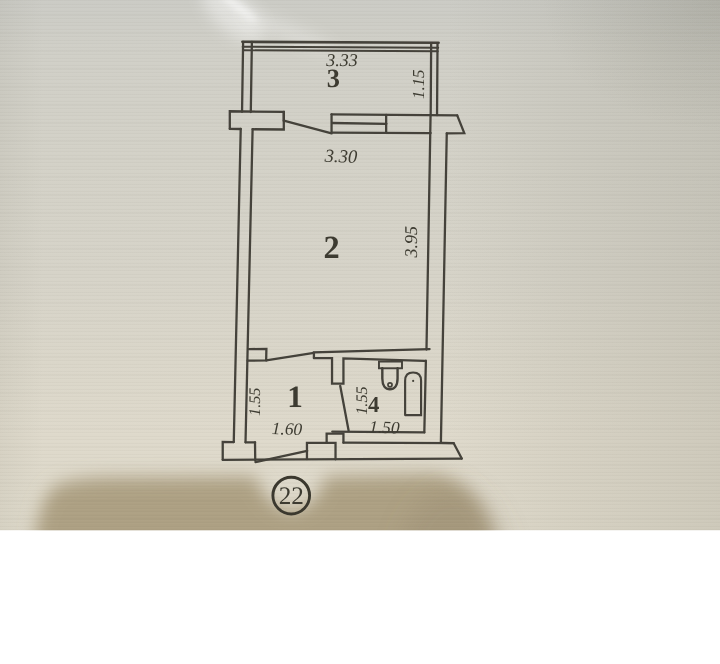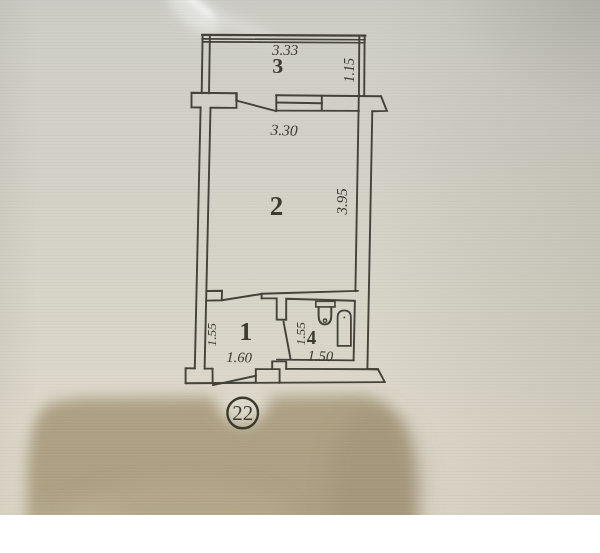--- a/index.html
+++ b/index.html
@@ -1,16 +1,16 @@
 <!DOCTYPE html>
 <html><head>
 <meta charset="utf-8">
 <style>
   html,body{margin:0;padding:0;}
-  .page{position:relative;width:600px;height:515px;overflow:hidden;
+  .page{position:relative;width:600px;height:442px;overflow:hidden;
     font-family:"Liberation Serif", serif;
     background:
       linear-gradient(90deg, rgba(120,118,104,0.08) 0%, rgba(120,118,104,0) 6%, rgba(120,118,104,0) 62%, rgba(120,118,104,0.08) 78%, rgba(120,118,104,0.16) 100%),
       linear-gradient(180deg, #cbcbc5 0%, #d0cfc7 10%, #d3d1c7 30%, #d6d3c8 52%, #dad6c9 68%, #ded9cb 82%, #ded9ca 100%);
   }
   .tex{position:absolute;left:0;top:0;width:600px;height:553px;
     background:repeating-linear-gradient(180deg, rgba(90,88,75,0.035) 0px, rgba(90,88,75,0.035) 1px, rgba(255,255,255,0.02) 1px, rgba(255,255,255,0.02) 2px, rgba(90,88,75,0.0) 2px, rgba(90,88,75,0.0) 3px);}
   .svgwrap{position:absolute;left:0;top:0;}
   text{fill:#3d3b31;}
 </style>

